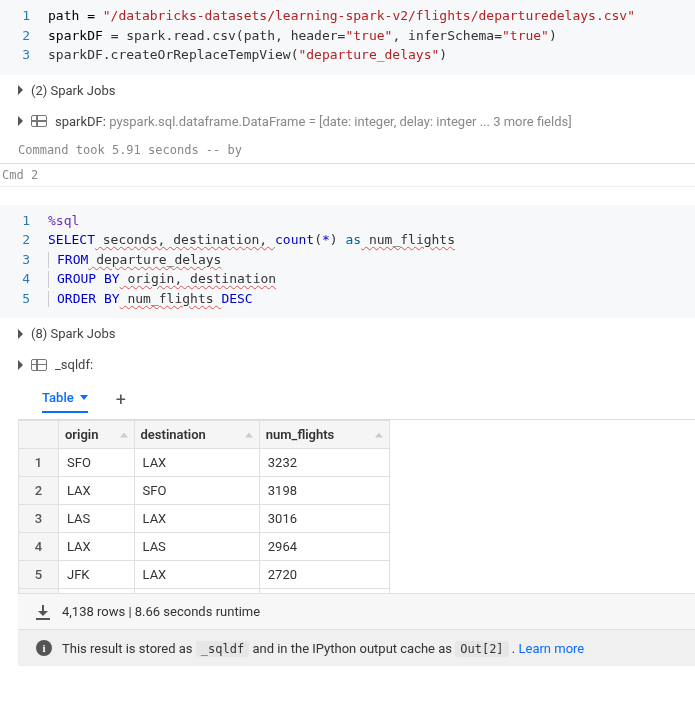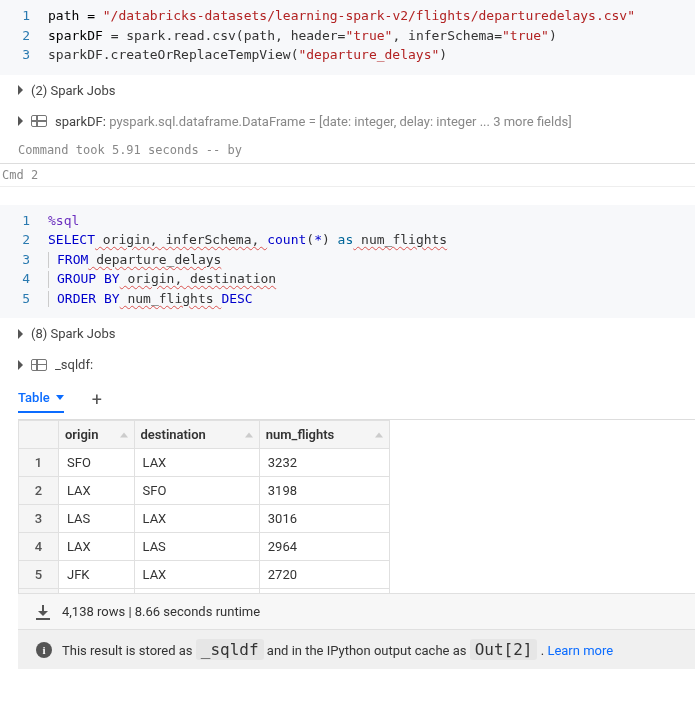--- a/index.html
+++ b/index.html
@@ -83,20 +83,21 @@
     font-size: 13px;
   }
   .tab-active {
     color:#0b6cff;
     font-weight:500;
     display:flex;
     align-items:center;
     gap:6px;
     padding-bottom:6px;
     border-bottom:2px solid #0b6cff;
+    margin-left:24px;
   }
   .chev-d {
     width:0;height:0;
     border-left:4px solid transparent;
     border-right:4px solid transparent;
     border-top:5px solid #0b6cff;
   }
   .add-tab { color:#555; font-size:18px; line-height:1; padding-bottom:4px;}
   .table-wrap { border-top:1px solid #ddd; margin:0 0 0 18px; overflow:hidden; height:174px;}
   table { border-collapse:collapse; width:372px; font-size:13px;}
@@ -141,21 +142,21 @@
   .info-icon {
     width:16px;height:16px;border-radius:50%;background:#555;color:#fff;
     display:flex;align-items:center;justify-content:center;font-size:11px;font-weight:bold;
     font-family:serif;
   }
   .code-chip {
     background:#e6e6e6;
     padding:1px 5px;
     border-radius:3px;
     font-family:Menlo,Monaco,monospace;
-    font-size:16px;
+    font-size:12px;
   }
   .link { color:#0b6cff; cursor:pointer;}
 </style>
 </head>
 <body>
 
 <div class="code-block">
   <div class="code-line">
     <span class="gutter">1</span>
     <span class="code-content"><span class="tok-var">path </span><span class="tok-op">= </span><span class="tok-str">"/databricks-datasets/learning-spark-v2/flights/departuredelays.csv"</span></span>
@@ -183,21 +184,21 @@
 <div class="timing">Command took 5.91 seconds -- by</div>
 <div class="cmd-label">Cmd 2</div>
 
 <div class="code-block" style="margin-top:18px">
   <div class="code-line">
     <span class="gutter">1</span>
     <span class="code-content"><span class="tok-magic">%sql</span></span>
   </div>
   <div class="code-line">
     <span class="gutter">2</span>
-    <span class="code-content"><span class="tok-kw">SELECT</span><span class="squiggle"> origin, inferSchema, </span><span class="tok-kw">count</span><span>(</span><span class="tok-kw">*</span><span>)</span><span class="tok-kw2"> as</span><span class="squiggle"> num_flights</span></span>
+    <span class="code-content"><span class="tok-kw">SELECT</span><span class="squiggle"> seconds, destination, </span><span class="tok-kw">count</span><span>(</span><span class="tok-kw">*</span><span>)</span><span class="tok-kw2"> as</span><span class="squiggle"> num_flights</span></span>
   </div>
   <div class="code-line">
     <span class="gutter">3</span>
     <span class="code-content"><span class="indent-bar"></span><span class="tok-kw">FROM</span><span class="squiggle"> departure_delays</span></span>
   </div>
   <div class="code-line">
     <span class="gutter">4</span>
     <span class="code-content"><span class="indent-bar"></span><span class="tok-kw">GROUP BY</span><span class="squiggle"> origin, destination</span></span>
   </div>
   <div class="code-line">

